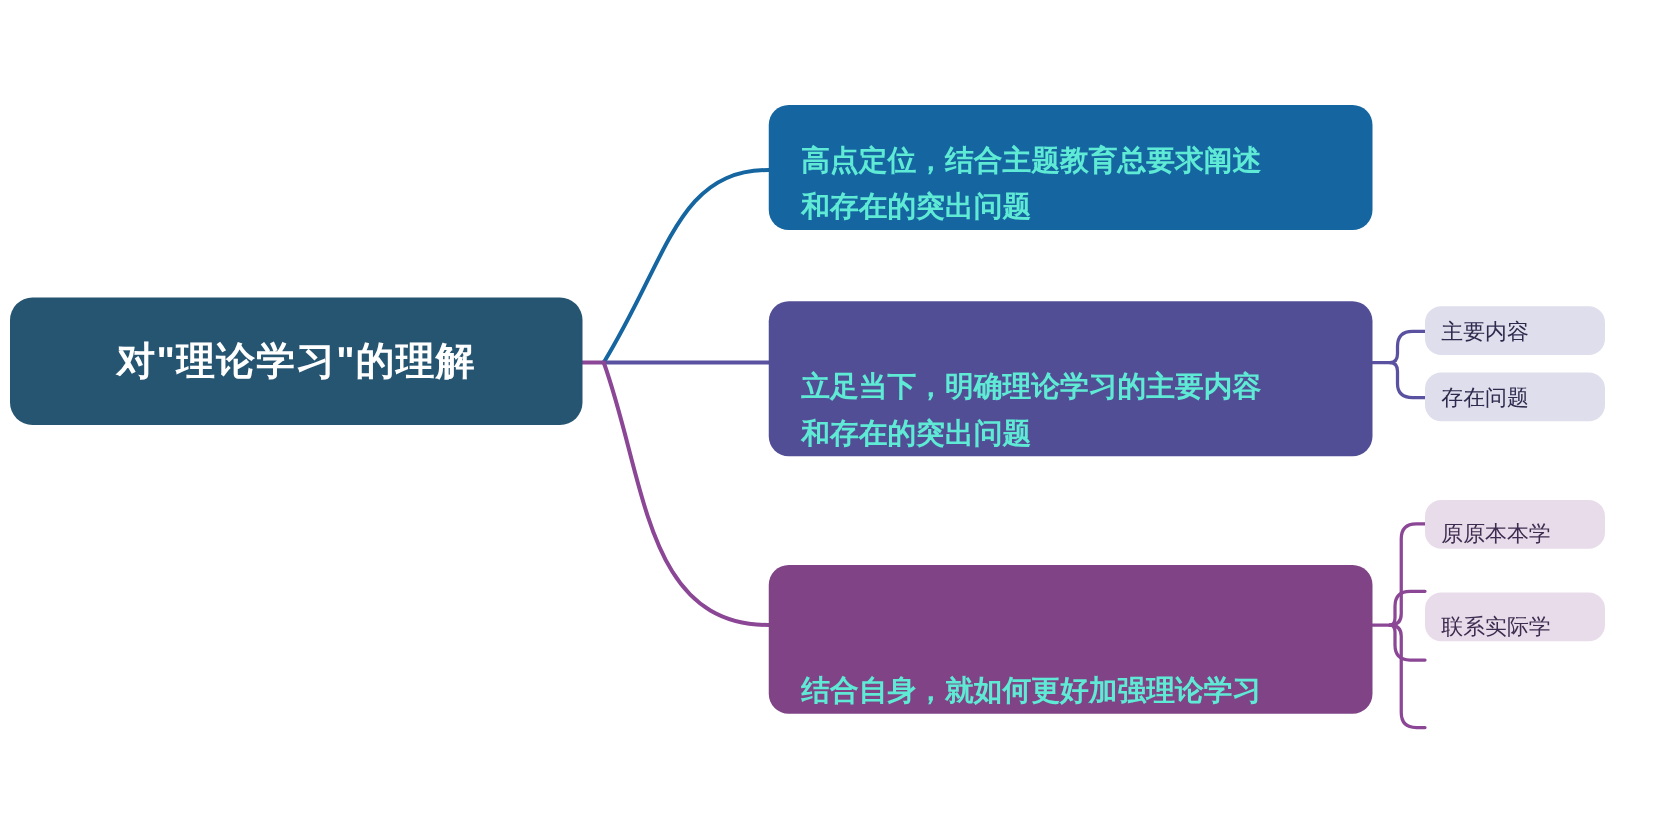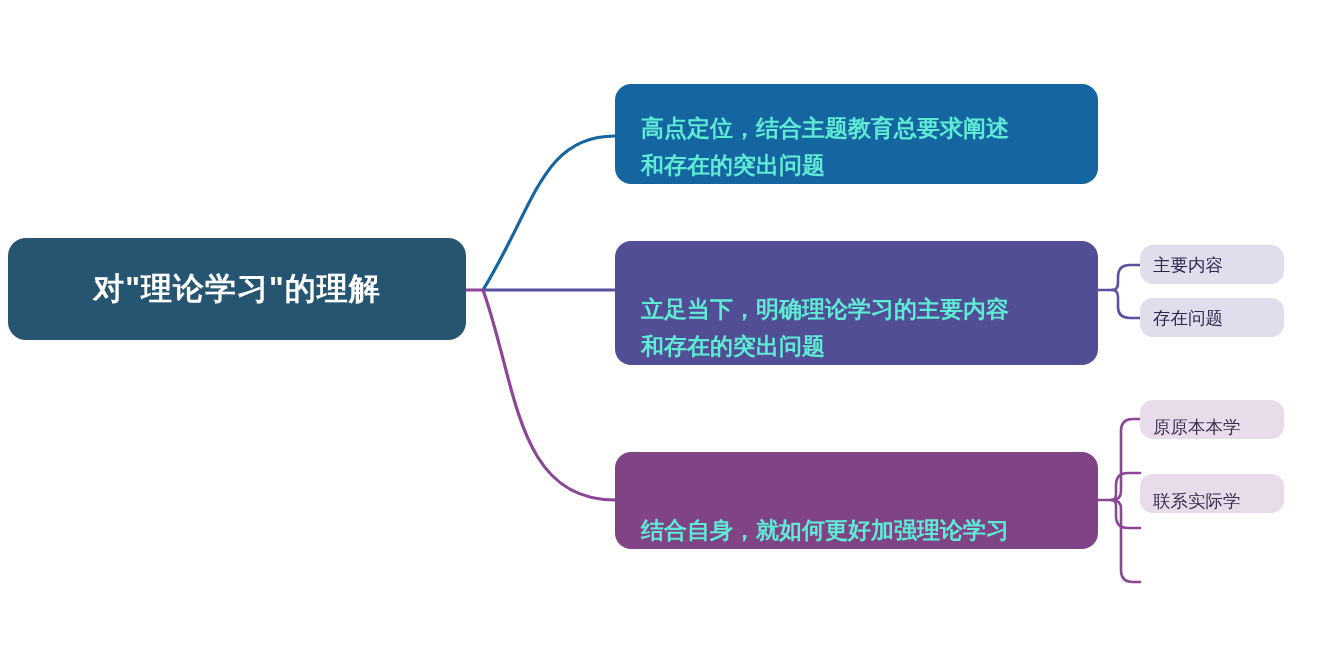--- a/index.html
+++ b/index.html
@@ -55,21 +55,21 @@
     font-weight: bold;
     font-size: 23px;
     line-height: 37px;
     padding: 0 22px 0 26px;
     flex-direction: column;
     align-items: flex-start;
     justify-content: flex-end;
   }
   #branch-node-1 { top: 84px;  height: 100px; background: var(--branch1-bg); }
   #branch-node-2 { top: 241px; height: 124px; background: var(--branch2-bg); }
-  #branch-node-3 { top: 452px; height: 97px;  background: var(--branch3-bg); font-family: Liberation Serif, serif; }
+  #branch-node-3 { top: 452px; height: 119px;  background: var(--branch3-bg); font-family: Liberation Serif, serif; }
   .branch-line { display: block; white-space: nowrap; }
 
   .leaf {
     left: 1140px;
     width: 144px; height: 39px;
     border-radius: 13px;
     font-size: 17.5px;
     padding-left: 13px;
     white-space: nowrap;
   }

